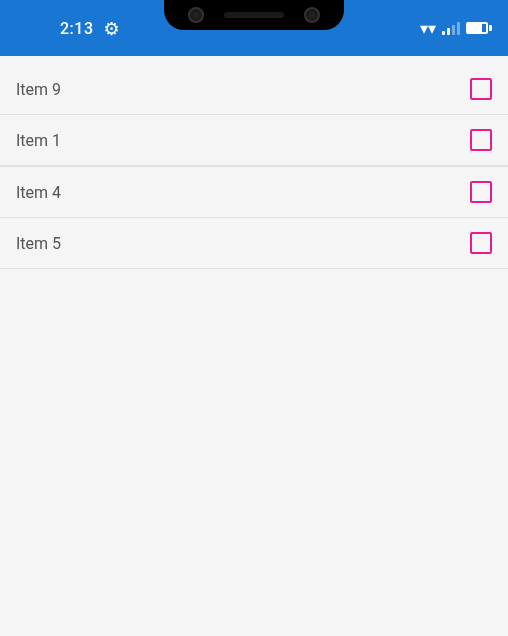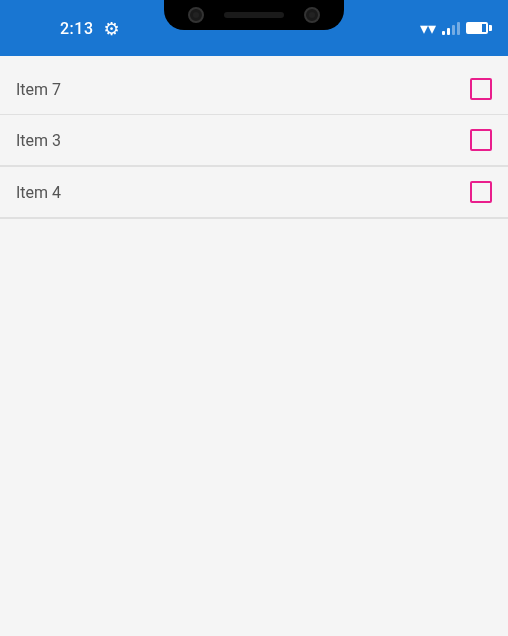--- a/index.html
+++ b/index.html
@@ -227,34 +227,38 @@
         <div class="battery-fill"></div>
       </div>
       <div class="battery-tip"></div>
     </div>
   </div>
 </div>
 
 <div class="content">
 
   <div class="list-item">
-    <span class="item-label">Item 7</span>
-    <input type="checkbox" class="checkbox" style="">
-  </div>
-  <div class="divider"></div>
-
-  <div class="list-item">
-    <span class="item-label">Item 3</span>
+    <span class="item-label">Item 9</span>
+    <input type="checkbox" class="checkbox" style="">
+  </div>
+  <div class="divider"></div>
+
+  <div class="list-item">
+    <span class="item-label">Item 1</span>
     <input type="checkbox" class="checkbox" style="">
   </div>
   <div class="divider"></div>
 
   <div class="divider"></div>
 
   <div class="list-item">
     <span class="item-label">Item 4</span>
     <input type="checkbox" class="checkbox" style="">
   </div>
   <div class="divider"></div>
 
+  <div class="list-item">
+    <span class="item-label">Item 5</span>
+    <input type="checkbox" class="checkbox" style="">
+  </div>
   <div class="divider"></div>
 
 </div>
 
 </body></html>

